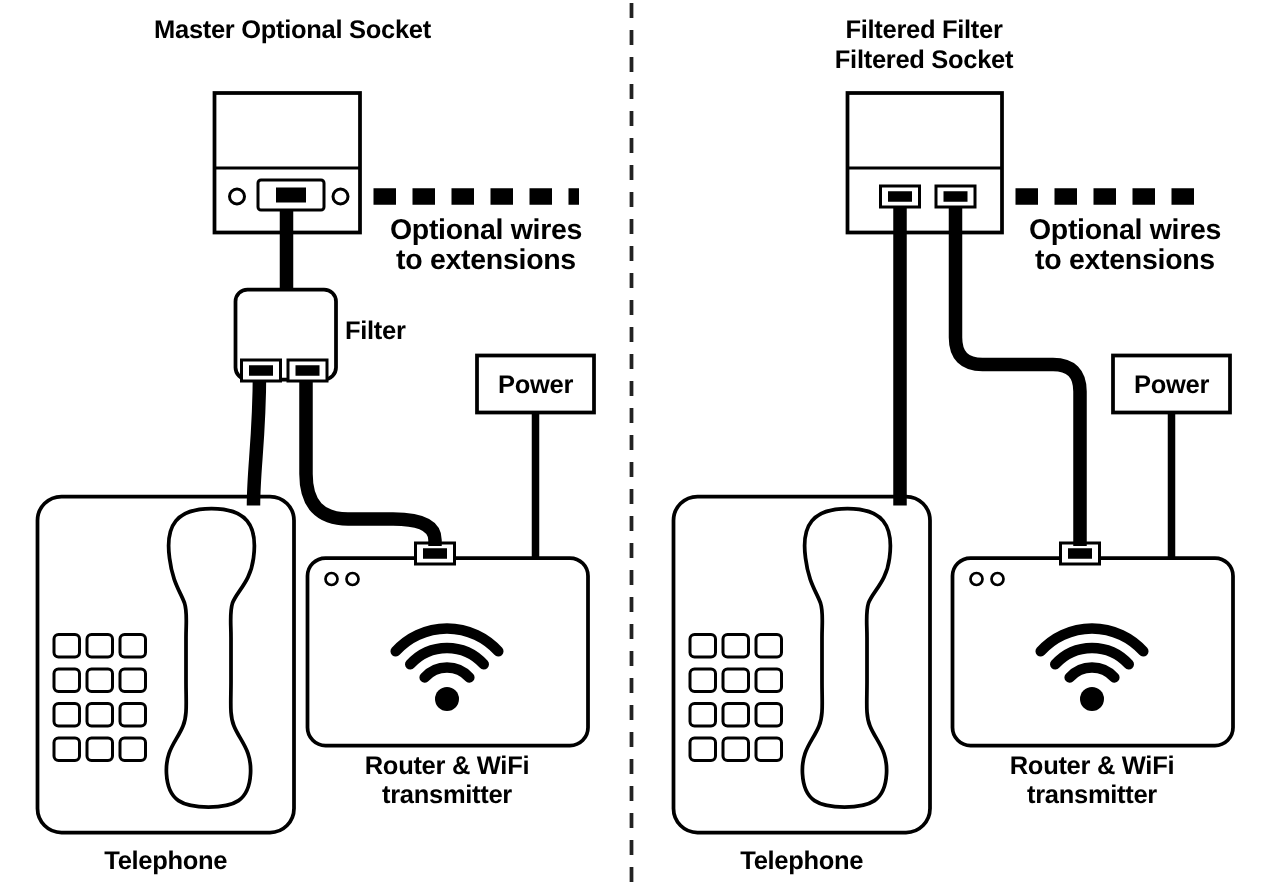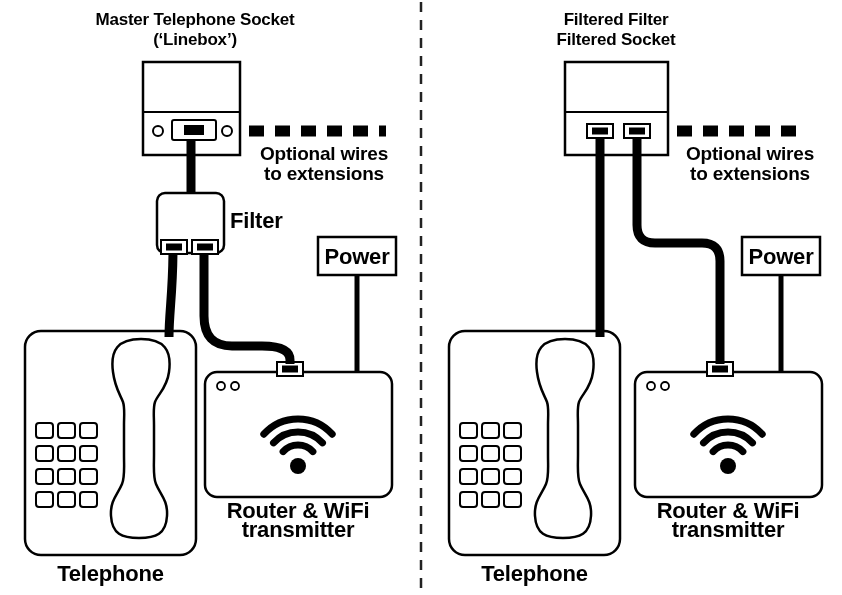--- a/index.html
+++ b/index.html
@@ -4,21 +4,21 @@
 <style>
   html,body{margin:0;padding:0;background:#ffffff;}
   .canvas{
     position:relative;width:842px;height:595px;background:#ffffff;overflow:hidden;
     font-family:"Liberation Sans","DejaVu Sans",sans-serif;color:#000;
   }
   .canvas svg{position:absolute;left:0;top:0;}
   .lbl{position:absolute;text-align:center;font-weight:bold;color:#000;letter-spacing:-0.2px;}
   .title{font-size:17px;line-height:20px;}
   .note{font-size:19px;line-height:20px;}
-  .small{font-size:22px;line-height:19px;}
+  .small{font-size:17px;line-height:19px;}
 </style>
 </head>
 <body>
 
 <div class="canvas">
 
   <svg width="842" height="595" viewBox="0 0 842 595" xmlns="http://www.w3.org/2000/svg">
     <defs>
       <g id="port-def">
         <rect x="0" y="0" width="26" height="14" fill="#fff" stroke="#000" stroke-width="2"></rect>
@@ -116,22 +116,21 @@
       <g>
         <use href="#port-def" x="587" y="124"></use>
         <use href="#port-def" x="624" y="124"></use>
       </g>
     </g>
 
     <line x1="421" y1="2" x2="421" y2="595" stroke="#222" stroke-width="2.5" stroke-dasharray="10 8"></line>
   </svg>
 
   <div class="lbl title" style="left:55px;top:10px;width:280px">
-    <div>Master Telephone Socket</div>
-    <div>(‘Linebox’)</div>
+    <div>Master Optional Socket</div>
   </div>
 
   <div class="lbl note" style="left:250px;top:144px;width:148px">
     <div>Optional wires</div>
     <div>to extensions</div>
   </div>
 
   <div class="lbl small" style="left:230px;top:211px">Filter</div>
 
   <div class="lbl small" style="left:318px;top:247px;width:78px">Power</div>

